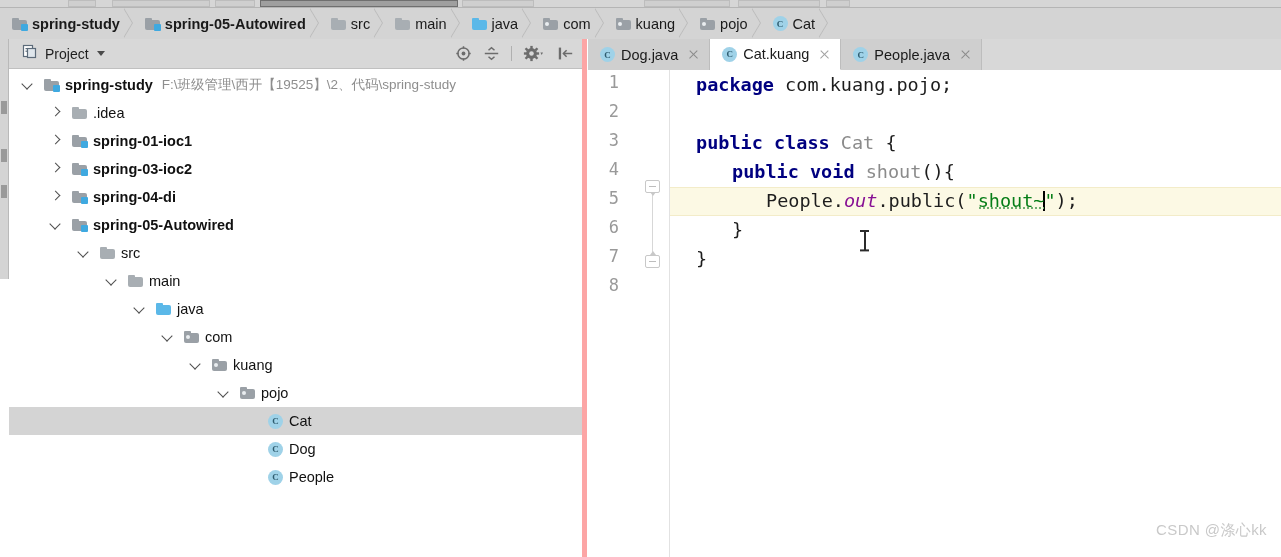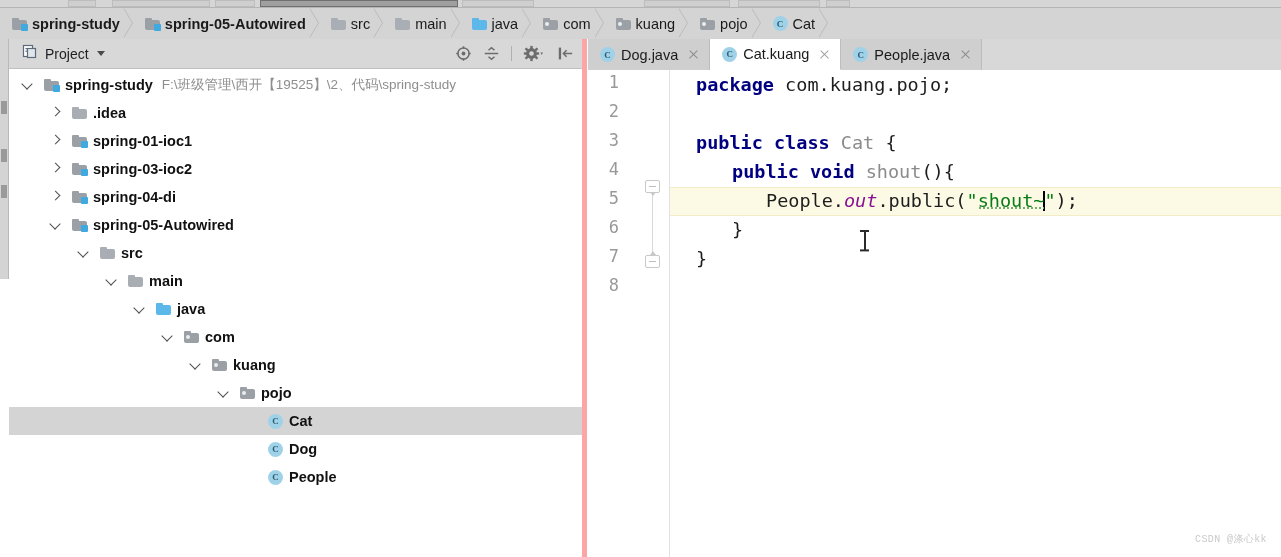--- a/index.html
+++ b/index.html
@@ -140,21 +140,21 @@
     width: 6px; height: 6px;
     border-right: 1.6px solid #4f4f4f; border-top: 1.6px solid #4f4f4f;
     transform: rotate(45deg);
   }
   .row .arrow.d::after {
     content: ""; position: absolute; left: 4px; top: 3px;
     width: 7px; height: 7px;
     border-right: 1.6px solid #4f4f4f; border-bottom: 1.6px solid #4f4f4f;
     transform: rotate(45deg);
   }
-  .row .lbl { margin-left: 6px; font-weight: bold; }
+  .row .lbl { margin-left: 6px; }
   .row .lbl.b { font-weight: bold; }
   .row .path { margin-left: 9px; color: #8e8e8e; font-size: 13.5px; font-weight: normal; }
 
   
   .editor { position: absolute; left: 588px; top: 39px; width: 693px; height: 518px; background: #ffffff; }
   .tabbar { height: 31px; background: #d8d8d8; display: flex; align-items: flex-end; }
   .tab {
     display: flex; align-items: center; gap: 6px;
     height: 31px; padding: 0 9px 0 12px;
     font-size: 14.5px; color: #1a1a1a;
@@ -233,22 +233,22 @@
   }
   .ibeam::before {
     content: ""; position: absolute; left: 4px; top: 0; width: 1.6px; height: 21px; background: #2b2b2b;
   }
   .ibeam::after {
     content: ""; position: absolute; left: 0; top: 0; width: 9px; height: 1.6px; background: #2b2b2b;
     box-shadow: 0 19.4px 0 0 #2b2b2b;
   }
 
   .watermark {
-    position: absolute; right: 14px; bottom: 11px;
-    font-size: 10px; color: #c9c9c9; letter-spacing: .4px; font-family: Liberation Mono, monospace;
+    position: absolute; right: 14px; bottom: 17px;
+    font-size: 15px; color: #c9c9c9; letter-spacing: .4px;
   }
 </style>
 </head>
 <body>
 
 <div id="app">
 
   <div class="top-strip">
     <div class="chip" style="left:68px;width:28px;"></div>
     <div class="chip" style="left:112px;width:98px;"></div>

